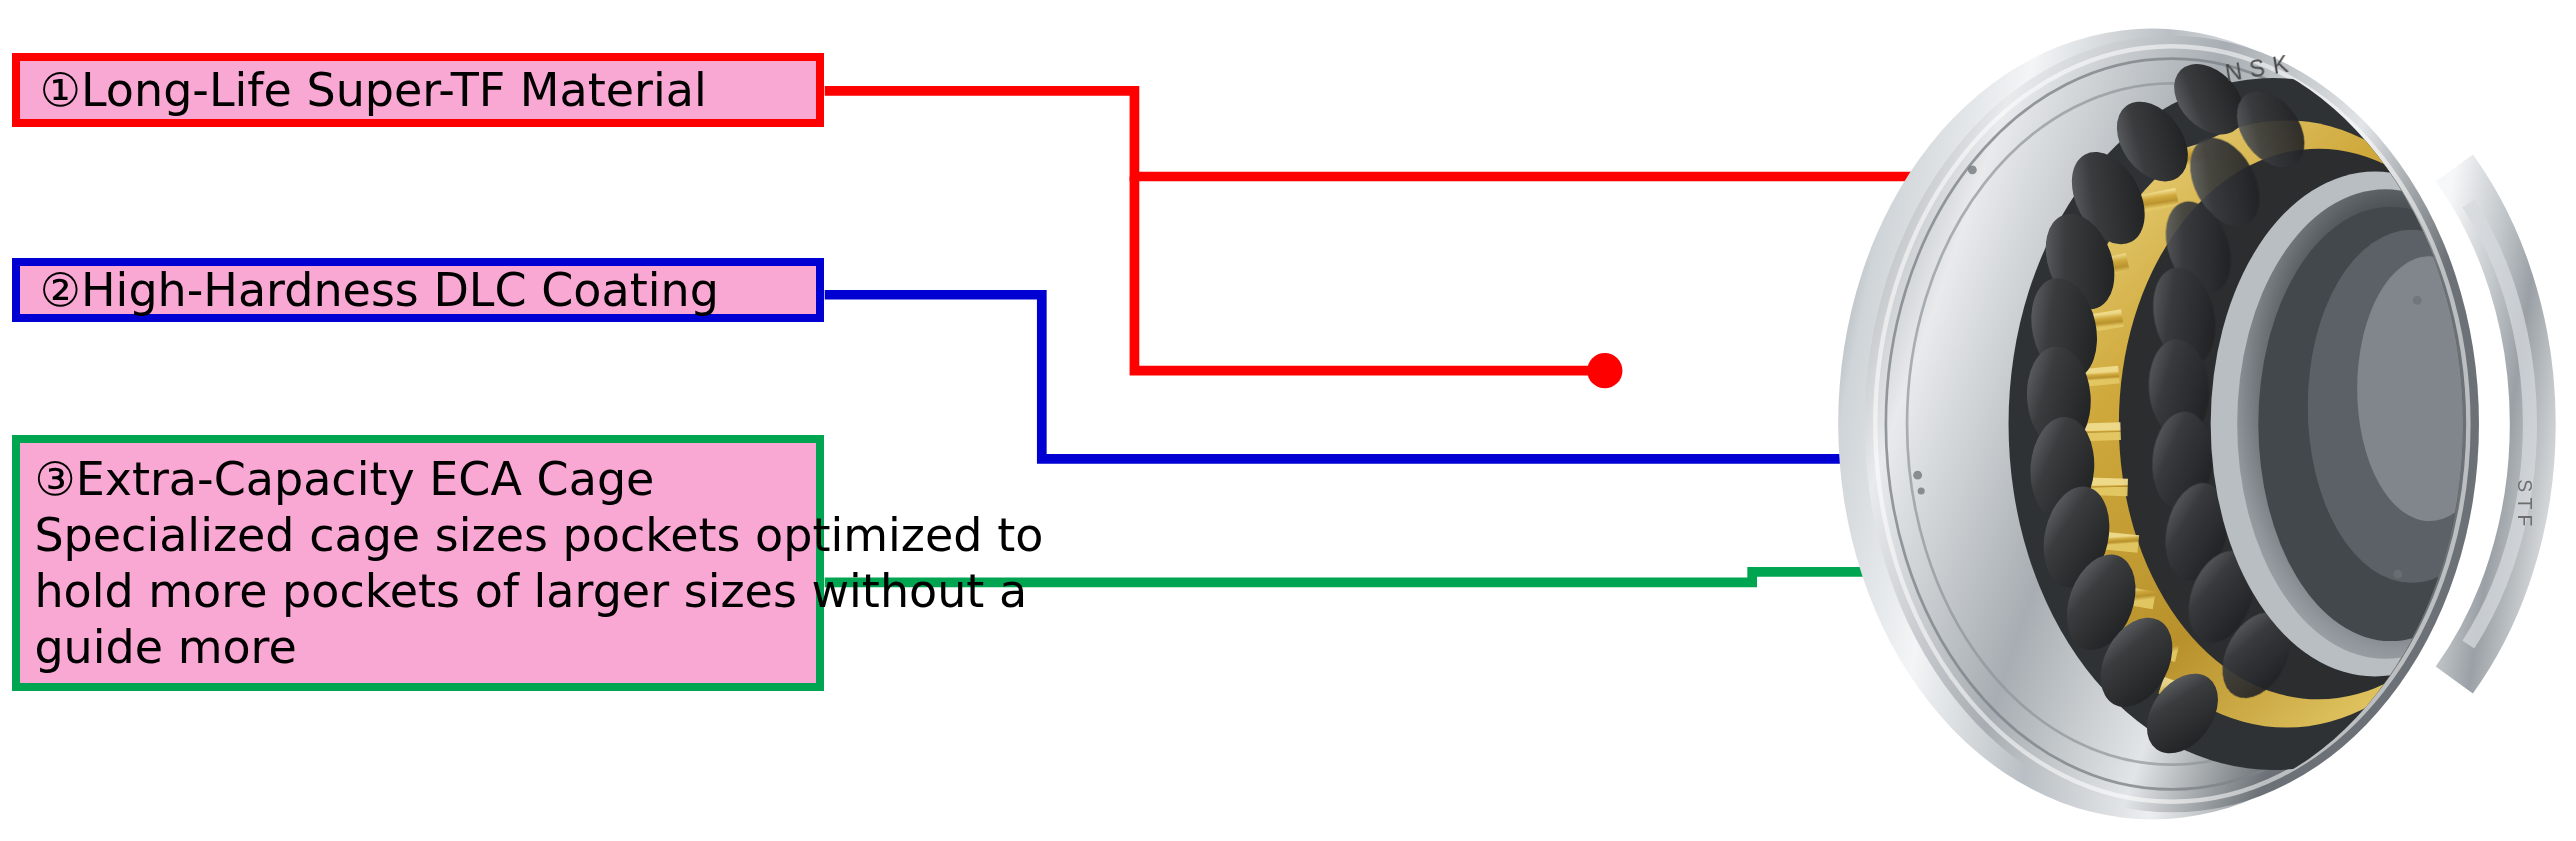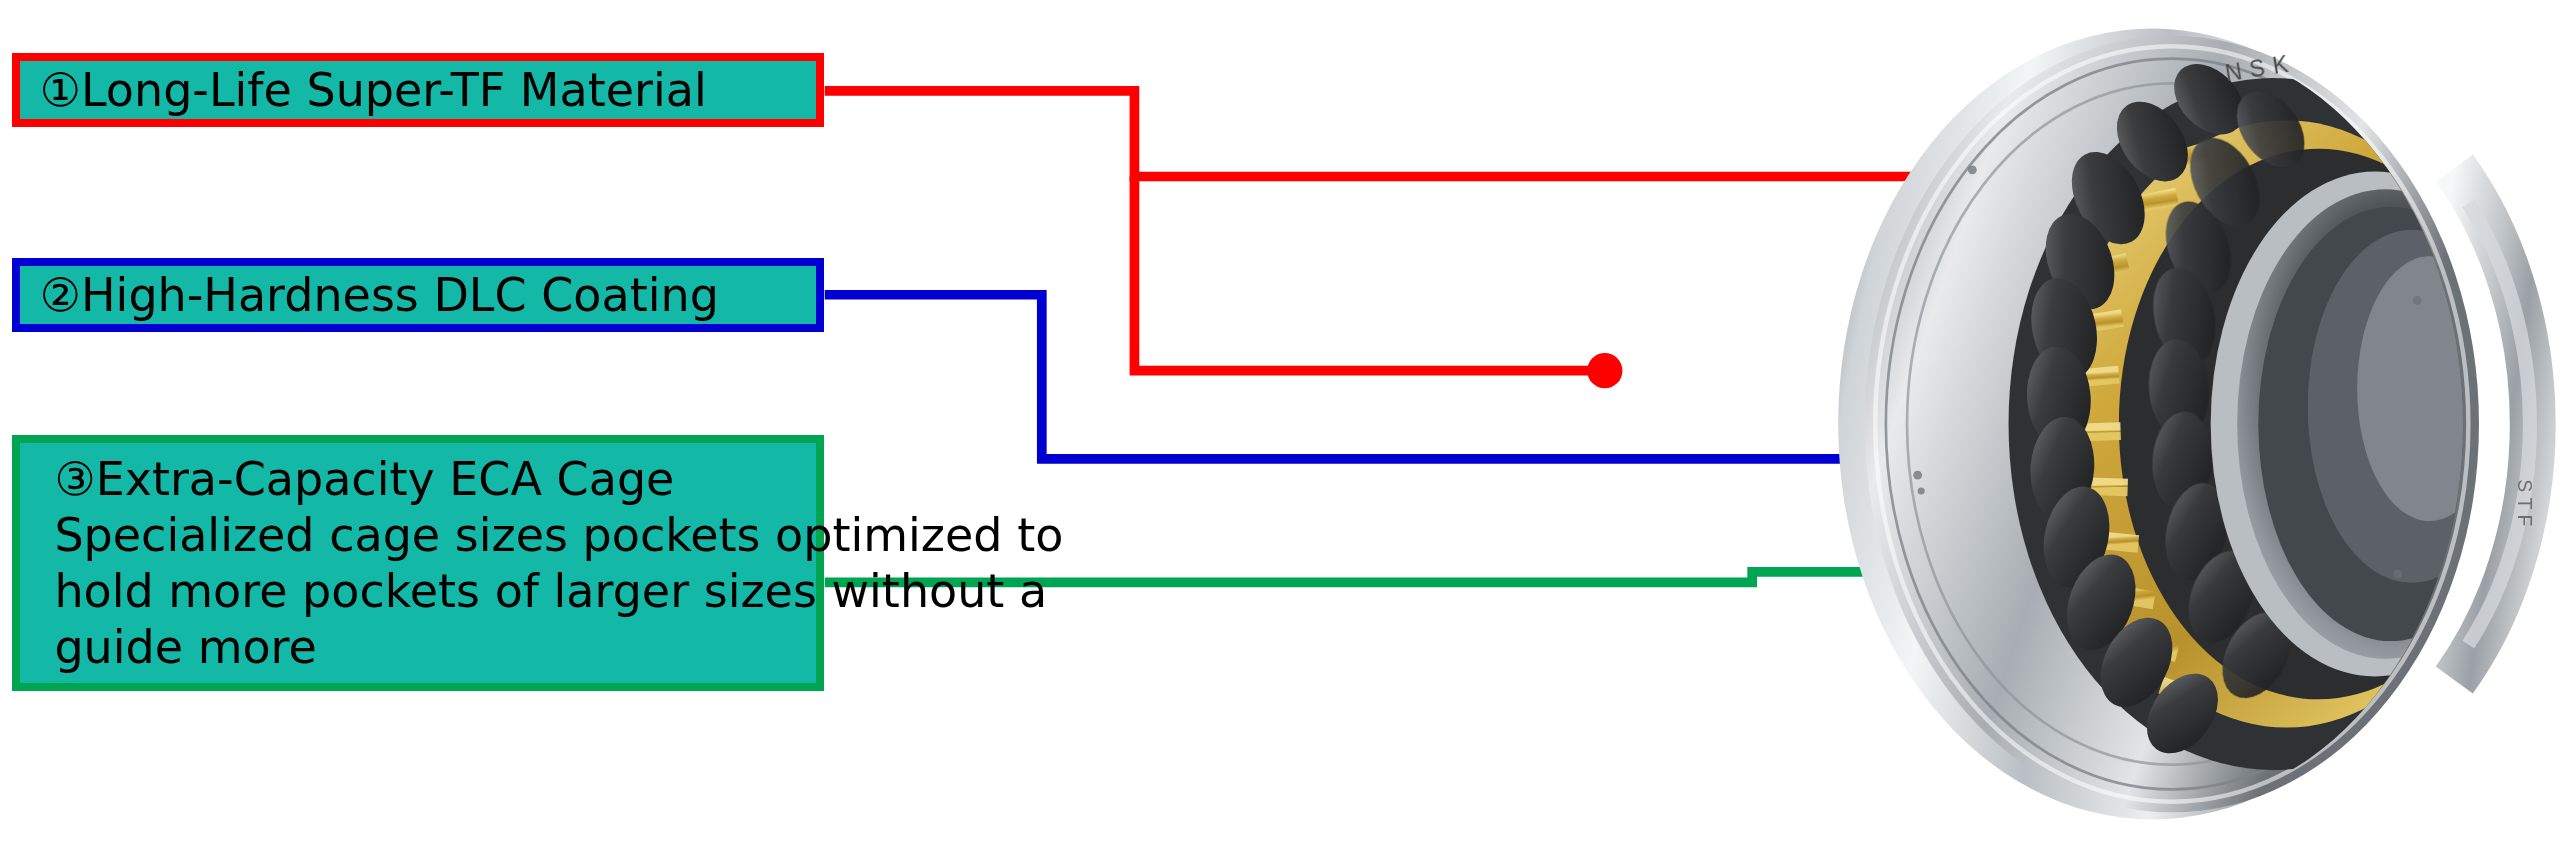--- a/index.html
+++ b/index.html
@@ -2,30 +2,30 @@
 <html style="font-size:14px"><head>
 <meta charset="utf-8">
 <style>
   html,body{margin:0;padding:0;background:#ffffff;}
   body{width:2576px;height:841px;position:relative;overflow:hidden;
        font-family:"DejaVu Sans","Liberation Sans",sans-serif;}
 
   #stage{position:absolute;left:0;top:0;width:2576px;height:841px;background:#fff;}
 
   
-  .callout{position:absolute;background:#14b8a6;box-sizing:border-box;
+  .callout{position:absolute;background:#f9a8d4;box-sizing:border-box;
            display:flex;flex-direction:column;justify-content:center;}
   .callout .line{color:#000;white-space:pre;}
 
   #callout-1{left:12.4px;top:53px;width:812px;height:74px;border:8px solid #fe0000;}
-  #callout-2{left:12.4px;top:258px;width:812px;height:74px;border:8px solid #0000d2;}
+  #callout-2{left:12.4px;top:258px;width:812px;height:64px;border:8px solid #0000d2;}
   #callout-3{left:12.4px;top:435px;width:812px;height:256px;border:8px solid #00a551;}
 
   #callout-1 .line,#callout-2 .line{font-size:46px;line-height:53px;padding-left:19.4px;}
-  #callout-3 .line{font-size:46px;line-height:56px;padding-left:34px;}
+  #callout-3 .line{font-size:46px;line-height:56px;padding-left:14px;}
 
   
   #leaders{position:absolute;left:0;top:0;width:2576px;height:841px;}
 
   
   #bearing{position:absolute;left:1757px;top:8.8px;width:812px;height:830px;}
   .nsk-mark{position:absolute;font-size:23px;letter-spacing:8px;color:#4a4a4a;
             font-family:"Liberation Sans",sans-serif;}
   .stf-mark{position:absolute;font-size:19.4px;letter-spacing:5.3px;color:#6e6e6e;
             font-family:"Liberation Sans",sans-serif;}

